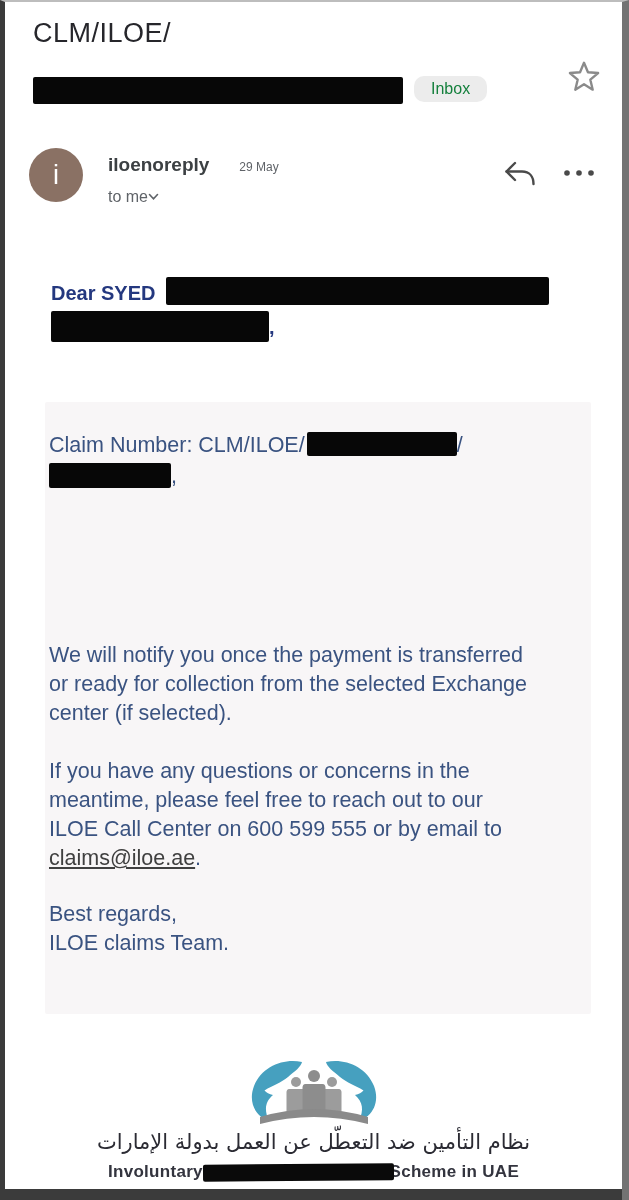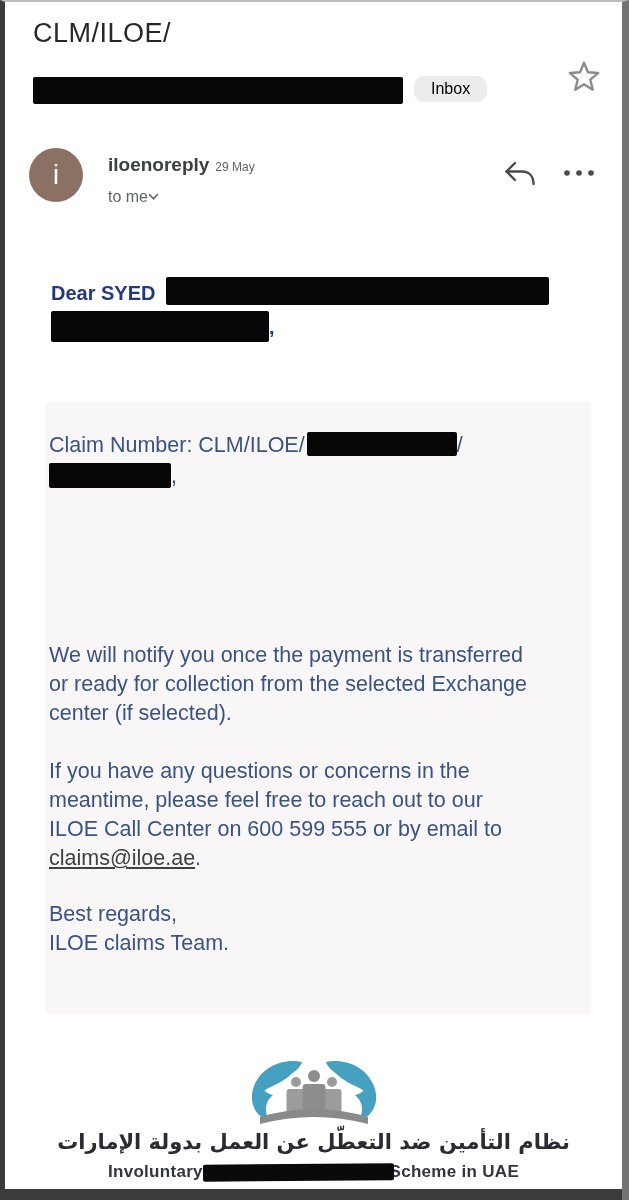--- a/index.html
+++ b/index.html
@@ -4,45 +4,45 @@
 <style>
   html,body{margin:0;padding:0;background:#e9e9e9;}
   *{box-sizing:border-box;font-family:"Liberation Sans",sans-serif;}
   .screen{
     position:relative;width:629px;height:1200px;background:#ffffff;overflow:hidden;
     border-left:5px solid #3b3b3b;border-right:7px solid #737373;border-top:2px solid #bdbdbd;
   }
   .page-title{position:absolute;left:28px;top:16px;font-size:27px;color:#26262b;letter-spacing:.5px;}
   .redact{display:inline-block;background:#070707;border-radius:2px;}
   .subject-redact{position:absolute;left:28px;top:75px;width:370px;height:27px;}
-  .inbox-chip{position:absolute;left:409px;top:74px;background:#ececec;color:#000000;
+  .inbox-chip{position:absolute;left:409px;top:74px;background:#ececec;color:#15803d;
     font-size:16px;padding:4px 17px;border-radius:10px;}
   .star{position:absolute;left:560px;top:56px;}
   .avatar{position:absolute;left:24px;top:146px;width:54px;height:54px;border-radius:50%;
     display:flex;align-items:center;justify-content:center;color:#fff;font-size:27px;}
-  .sender-row{position:absolute;left:103px;top:152px;display:flex;align-items:baseline;gap:6px;}
+  .sender-row{position:absolute;left:103px;top:152px;display:flex;align-items:baseline;gap:30px;}
   .sender-name{font-size:19px;font-weight:bold;color:#3c4043;}
   .sender-date{font-size:12px;color:#5f6368;}
   .to-row{position:absolute;left:103px;top:186px;display:flex;align-items:center;gap:0;
     font-size:16px;color:#5f6368;}
   .reply-btn{position:absolute;left:497px;top:155px;}
   .more-btn{position:absolute;left:556px;top:158px;}
   .greeting{position:absolute;left:46px;top:274px;font-family:"Liberation Serif",serif;
     font-weight:bold;font-size:20px;line-height:34px;}
   .greet-bar1{width:383px;height:28px;vertical-align:-5px;margin-left:10px;}
   .greet-bar2{width:218px;height:31px;vertical-align:-8px;}
   .panel{position:absolute;left:40px;top:400px;width:546px;height:612px;background:#f8f6f7;border-radius:2px;}
   .mail-text{position:absolute;left:44px;width:545px;font-size:21.5px;line-height:29px;white-space:pre-line;}
   .claim-line{position:absolute;left:44px;top:428px;font-size:21.5px;line-height:31px;width:540px;}
   .claim-bar1{width:150px;height:24px;vertical-align:-4px;margin-left:2px;}
   .claim-bar2{width:122px;height:25px;vertical-align:-5px;}
   .body-link{text-decoration:underline;}
   .footer-logo{position:absolute;left:0;right:0;top:1056px;display:flex;justify-content:center;}
   .footer-ar{position:absolute;left:0;right:0;top:1128px;text-align:center;direction:rtl;
-    font-family:"DejaVu Sans",sans-serif;font-weight:bold;font-size:21px;color:#2b2b33;}
+    font-family:"DejaVu Sans",sans-serif;font-weight:normal;font-size:21px;color:#2b2b33;}
   .footer-en{position:absolute;left:0;right:0;top:1160px;text-align:center;
     font-weight:bold;font-size:17px;color:#33343e;letter-spacing:.3px;}
   .strike-redact{position:relative;display:inline-block;padding:0 2px;}
   .strike-redact::after{content:"";position:absolute;left:-5px;right:-9px;top:2px;bottom:1px;
     background:#0a0a0a;border-radius:2px;transform:rotate(-.4deg);}
   .bottom-bar{position:absolute;left:0;right:0;bottom:0;height:11px;background:#3b3b3b;}
   svg{display:block;}
 </style>
 </head>
 <body>

